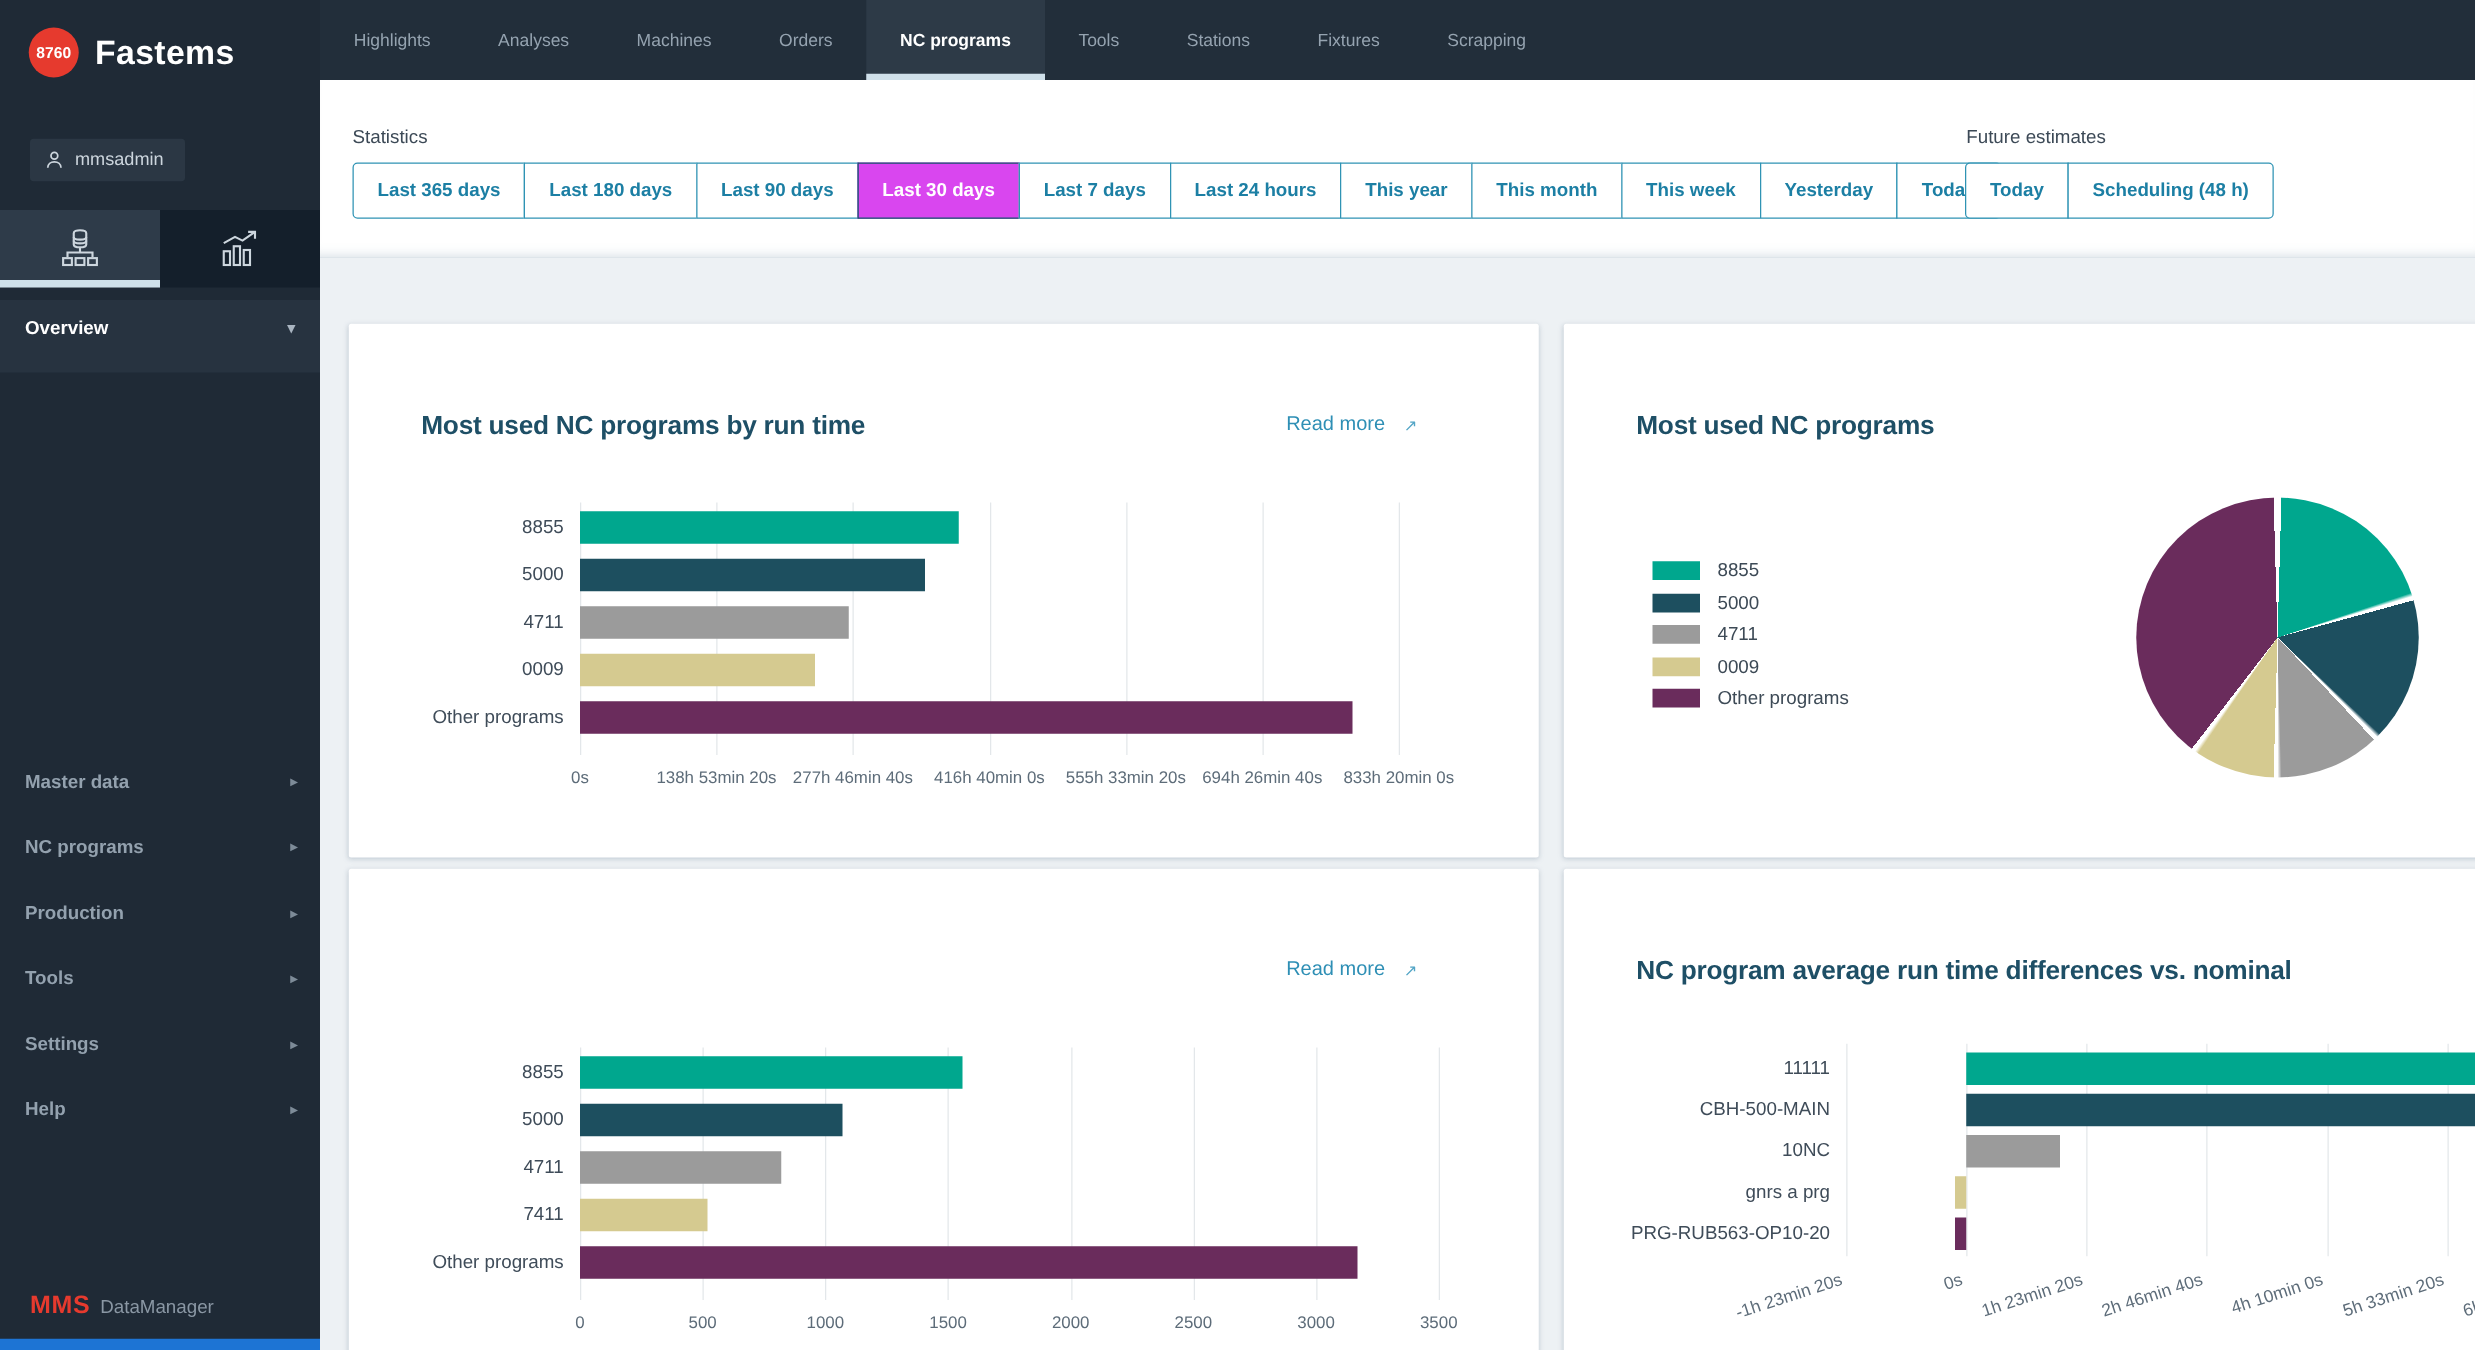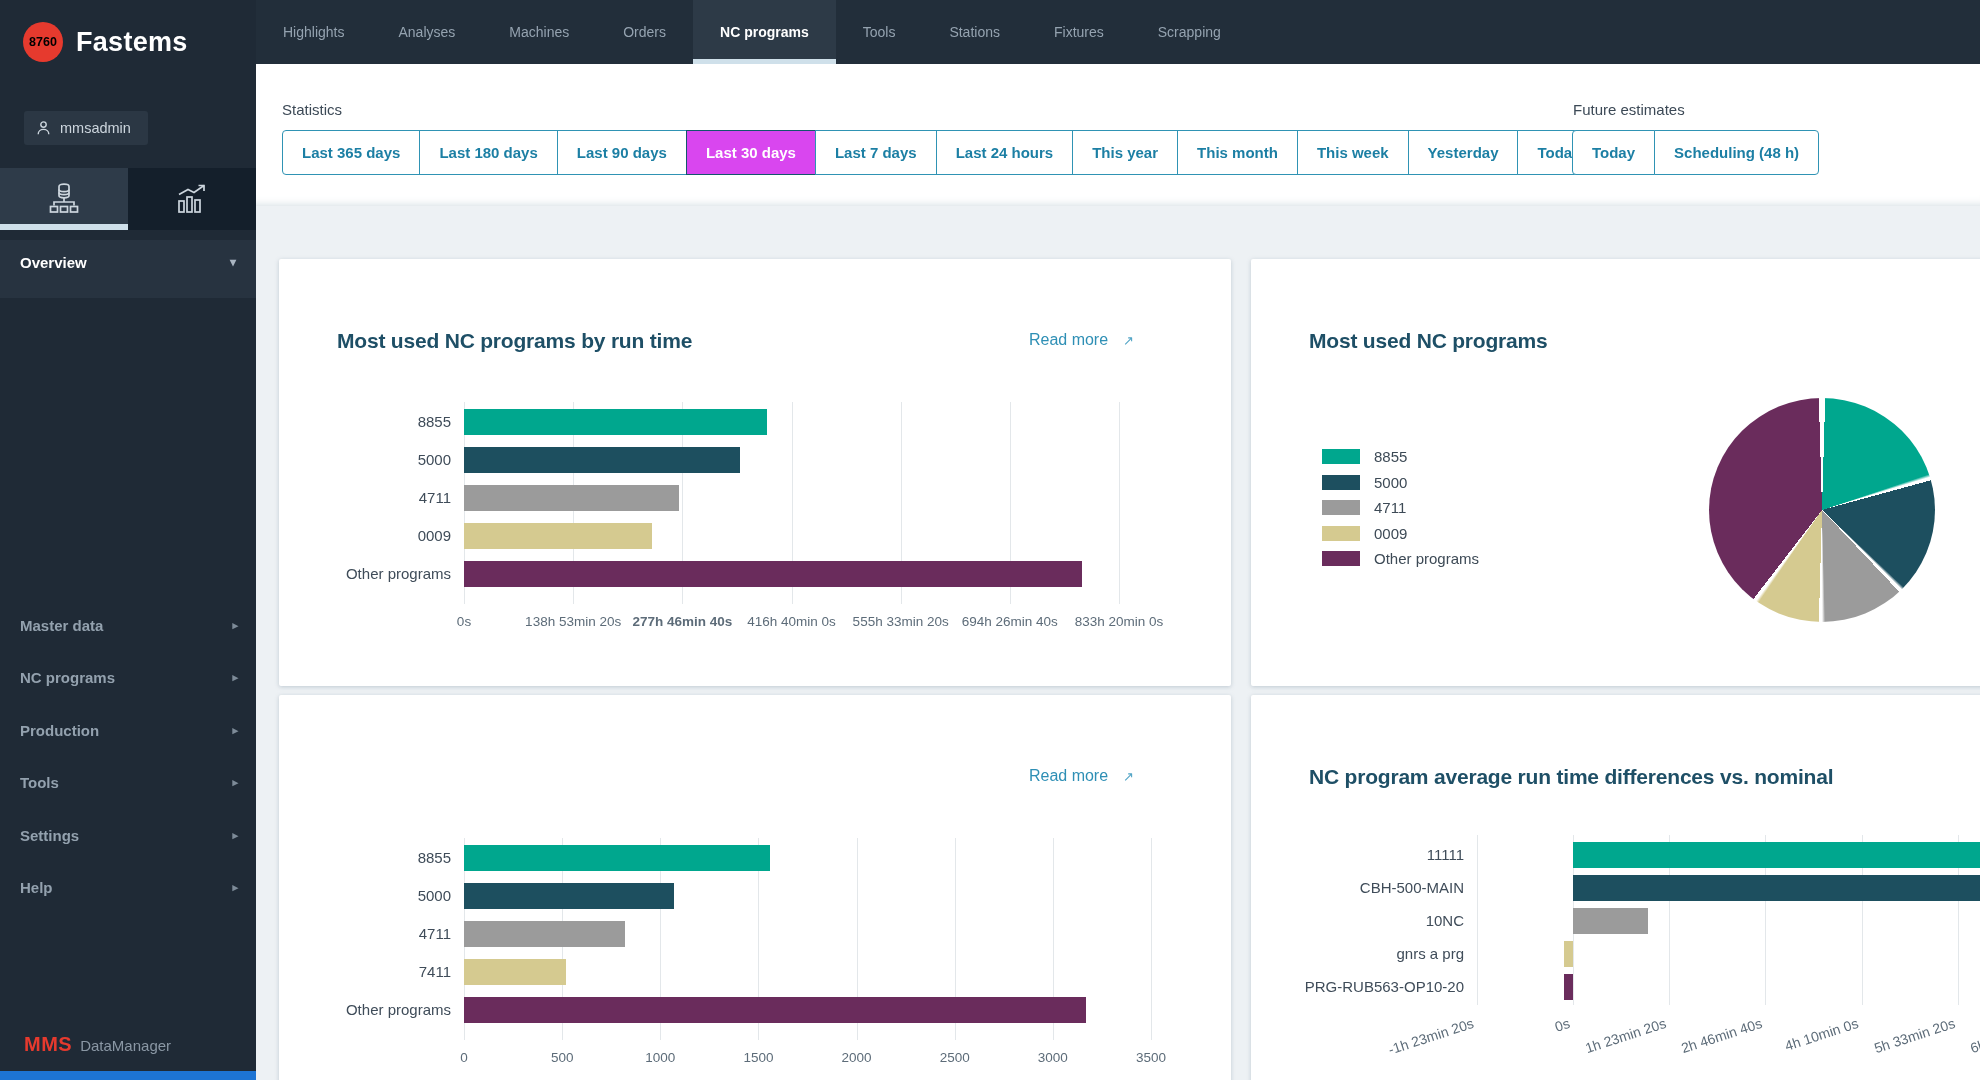--- a/index.html
+++ b/index.html
@@ -2,21 +2,21 @@
 <html><head>
 <meta charset="utf-8">
 <style>
   * { box-sizing:border-box; margin:0; padding:0; }
   body { margin:0; background:#dfe3e6; font-family:"Liberation Sans",sans-serif; }
   .app { position:relative; width:1980px; height:1080px; overflow:hidden; background:#edf1f4; }
 
   
   .sidebar { position:absolute; left:0; top:0; width:256px; height:1080px; background:#1f2a36; }
   .logo-row { position:absolute; top:22px; left:23px; display:flex; align-items:center; gap:13px; }
-  .logo-badge { width:40px; height:40px; border-radius:50%; background:#e63a2e; color:#000000;
+  .logo-badge { width:40px; height:40px; border-radius:50%; background:#e63a2e; color:#ffffff;
     display:flex; align-items:center; justify-content:center; font-weight:bold; font-size:12.5px; }
   .logo-text { color:#fff; font-size:27px; font-weight:bold; letter-spacing:.3px; }
   .user-chip { position:absolute; top:111px; left:24px; height:34px; background:#2b3744; border-radius:3px;
     color:#ccd5dd; display:flex; align-items:center; gap:9px; padding:0 17px 0 12px; font-size:14.5px; cursor:pointer; }
   .icon-tabs { position:absolute; top:168px; left:0; width:256px; height:62px; display:flex; }
   .icon-tab { flex:1; display:flex; align-items:center; justify-content:center; background:#141f2b; position:relative; cursor:pointer; }
   .icon-tab.active { background:#2e3b49; }
   .icon-tab.active::after { content:""; position:absolute; left:0; bottom:0; width:100%; height:6px; background:#cfe0ea; }
   .overview-section { position:absolute; top:240px; left:0; width:256px; background:#273340; padding-bottom:14px; }
   .menu-header { height:44px; display:flex; align-items:center; justify-content:space-between;
@@ -218,21 +218,21 @@
     <div class="read-more">
       <span>Read more</span>
       <span class="arr">↗</span>
     </div>
     <div class="plot" id="plot1">
         <div class="gridline" style="left: 0px; height: 202px;"></div>
         <div class="tick" style="top: 212px; left: 0px;">0s</div>
         <div class="gridline" style="left: 109.167px; height: 202px;"></div>
         <div class="tick" style="top: 212px; left: 109.167px;">138h 53min 20s</div>
         <div class="gridline" style="left: 218.333px; height: 202px;"></div>
-        <div class="tick" style="top: 212px; left: 218.333px; font-weight: bold;">277h 46min 40s</div>
+        <div class="tick" style="top: 212px; left: 218.333px;">277h 46min 40s</div>
         <div class="gridline" style="left: 327.5px; height: 202px;"></div>
         <div class="tick" style="top: 212px; left: 327.5px;">416h 40min 0s</div>
         <div class="gridline" style="left: 436.667px; height: 202px;"></div>
         <div class="tick" style="top: 212px; left: 436.667px;">555h 33min 20s</div>
         <div class="gridline" style="left: 545.833px; height: 202px;"></div>
         <div class="tick" style="top: 212px; left: 545.833px;">694h 26min 40s</div>
         <div class="gridline" style="left: 655px; height: 202px;"></div>
         <div class="tick" style="top: 212px; left: 655px;">833h 20min 0s</div>
         <div class="cat" style="top: 7px; line-height: 26px;">8855</div>
         <div class="bar" style="left: 0px; width: 303.483px; top: 7px; height: 26px; background: rgb(0, 167, 142);"></div>

